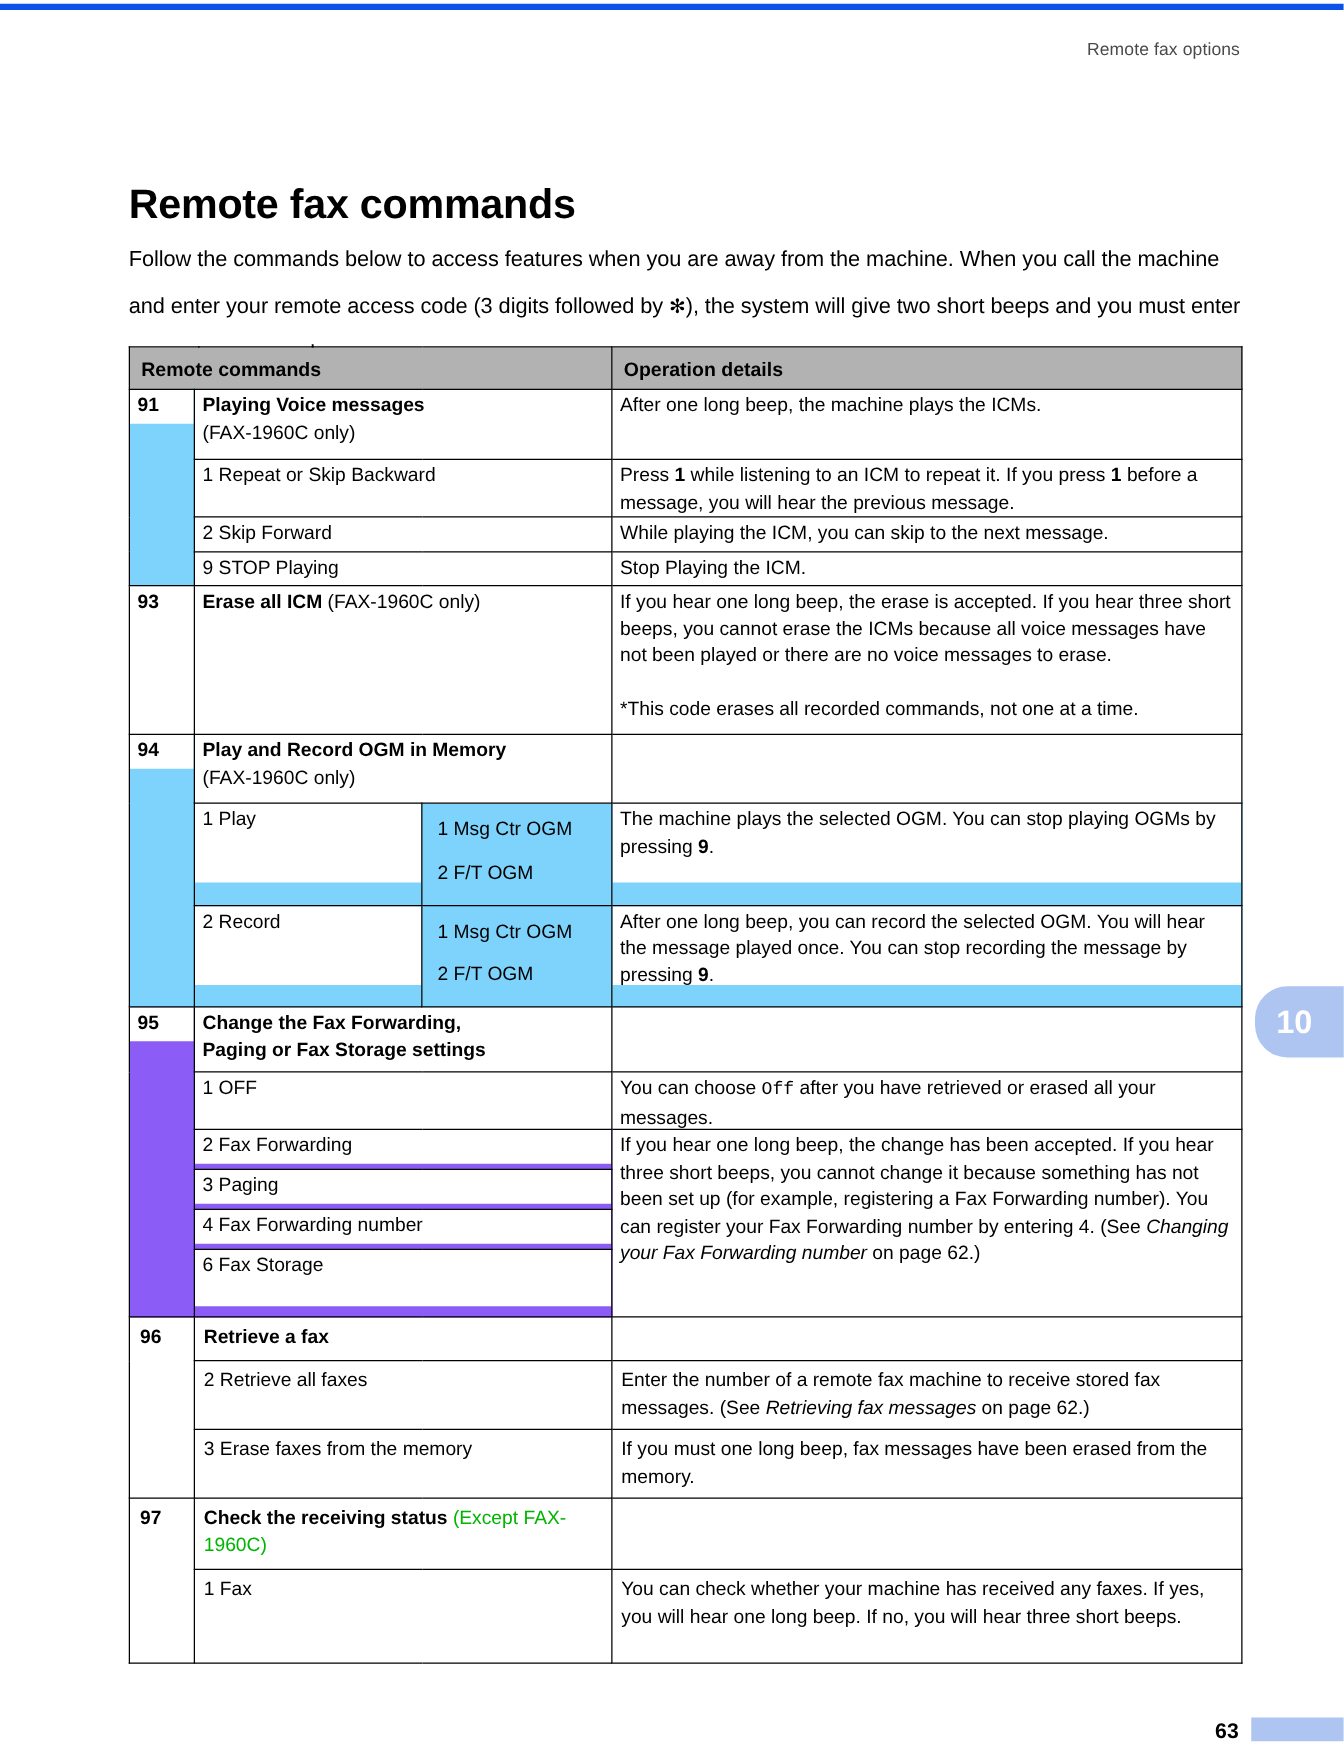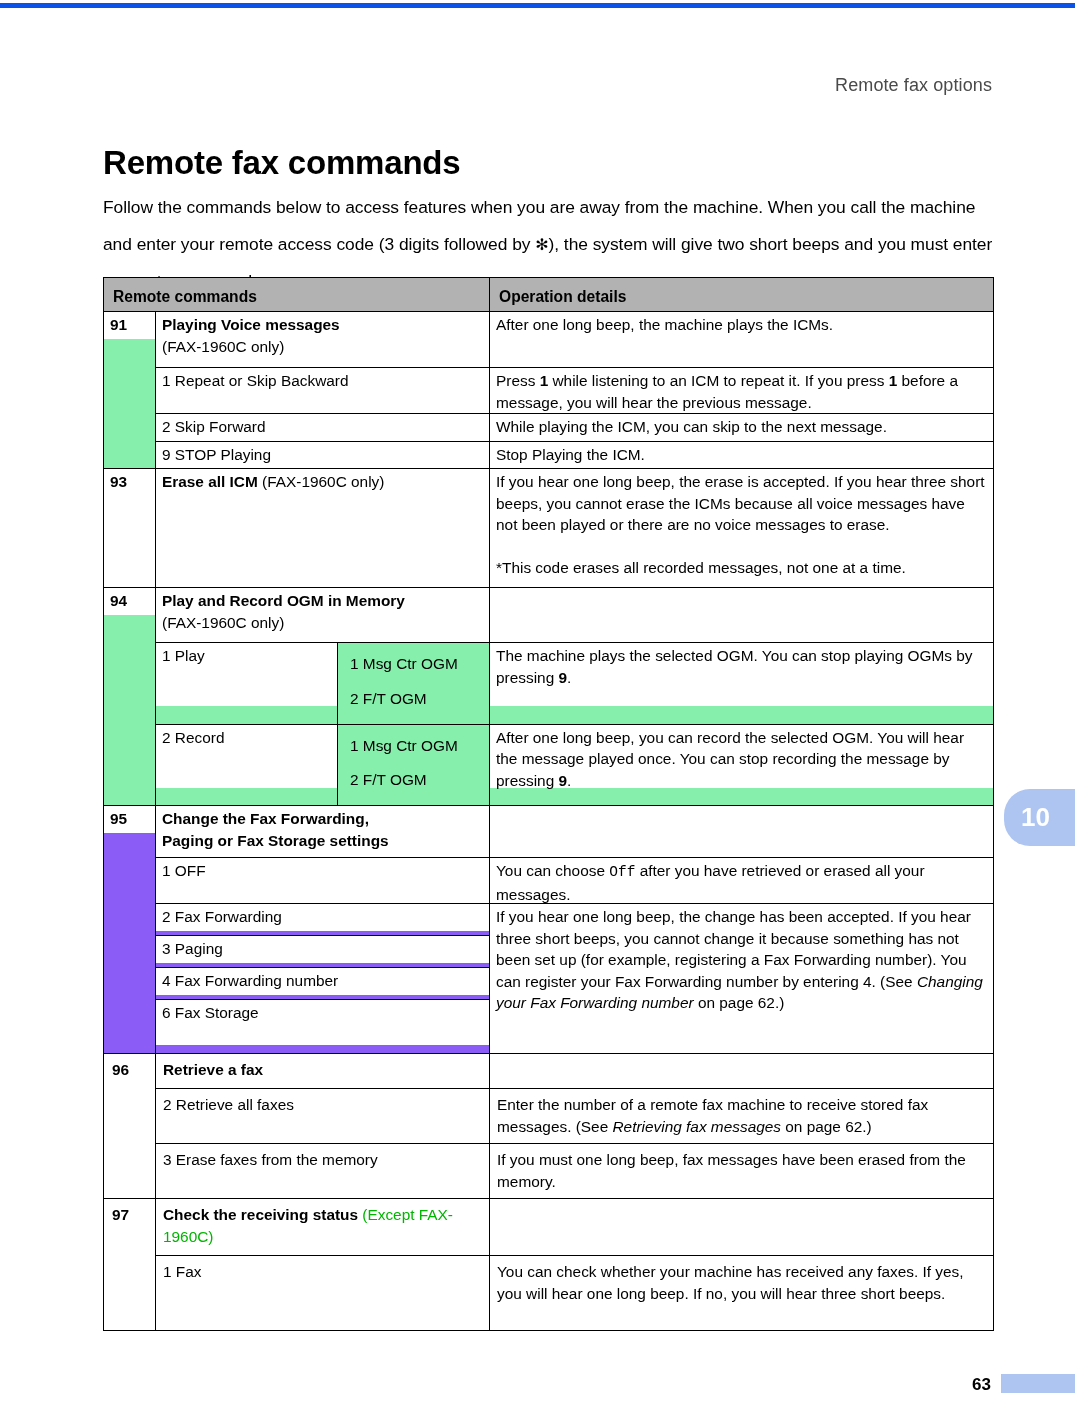--- a/index.html
+++ b/index.html
@@ -24,24 +24,23 @@
     width: 1075px;
     height: 5px;
     background: #0b53e8;
   }
 
   
   #running-head {
     position: absolute;
     right: 83px;
     top: 31px;
-    font-size: 18px;
+    font-size: 14px;
     color: #4a4a4a;
     letter-spacing: .1px;
-    margin-top: 44px;
   }
 
   
   #page-title {
     position: absolute;
     left: 103px;
     top: 104px;
     font-size: 33px;
     font-weight: bold;
     letter-spacing: -0.2px;
@@ -136,21 +135,21 @@
     padding-left: 8px;
   }
   .cell.bold  { font-weight: bold; }
   .b { font-weight: bold; }
   .i { font-style: italic; }
   .mono { font-family: "Liberation Mono", monospace; font-size: 14.5px; }
   .green-text { color: #00b500; }
   .red-text   { color: #000000; }
 
   
-  td.hl-green { background: #86efac; }
+  td.hl-green { background: #7dd3fc; }
   td.hl-red   { background: #8b5cf6; }
   td.hl-green > .cell,
   td.hl-red   > .cell {
     background: #ffffff;
   }
   td.hl-green { padding: 5px 4px 5px 5px; }
   td.hl-red   { padding: 5px 4px 5px 5px; }
   td.hl-green > .cell,
   td.hl-red   > .cell { padding: 2px 6px 3px 6px; }
 
@@ -232,21 +231,21 @@
       <td class="hl-green">
         <div class="cell code" style="height:113px">93</div>
       </td>
       <td colspan="2" class="hl-green">
         <div class="cell" style="height:113px"><span class="b">Erase all ICM</span><span> (FAX-1960C only)</span></div>
       </td>
       <td class="hl-green">
         <div class="cell" style="height:113px">
           <span>If you hear one long beep, the erase is accepted. If you hear three short beeps, you cannot erase the ICMs because all voice messages have not been played or there are no voice messages to erase.</span>
           <div style="height:21px"></div>
-          <span>*This code erases all recorded messages, not one at a time.</span>
+          <span>*This code erases all recorded commands, not one at a time.</span>
         </div>
       </td>
     </tr>
 
     <tr>
       <td rowspan="3" class="hl-green">
         <div class="cell code">94</div>
       </td>
       <td colspan="2" class="hl-green">
         <div class="cell" style="height:49px">

